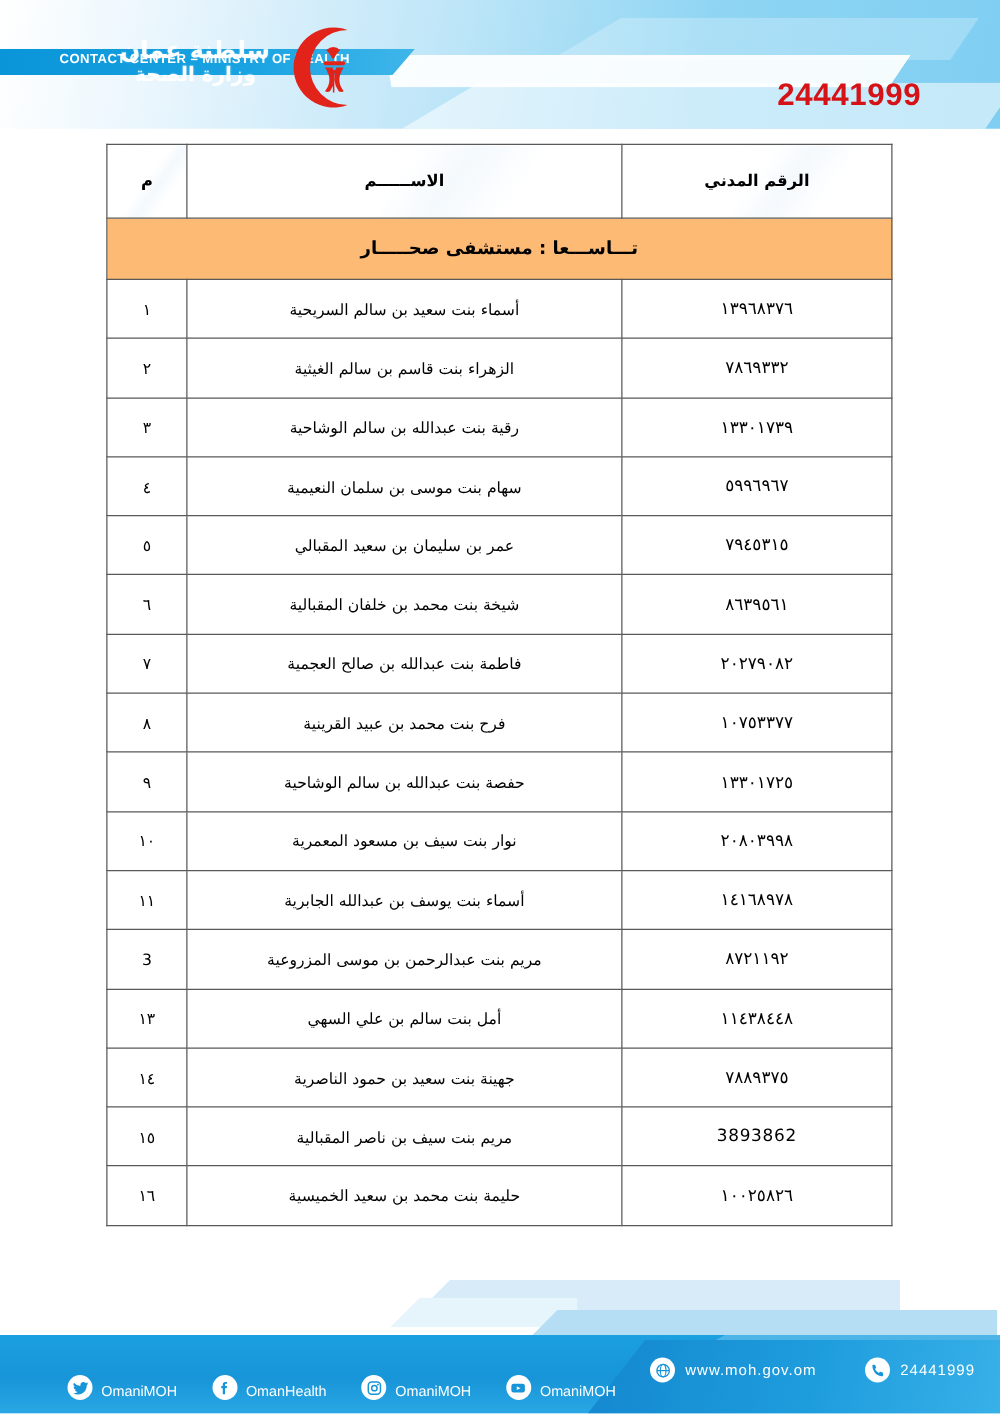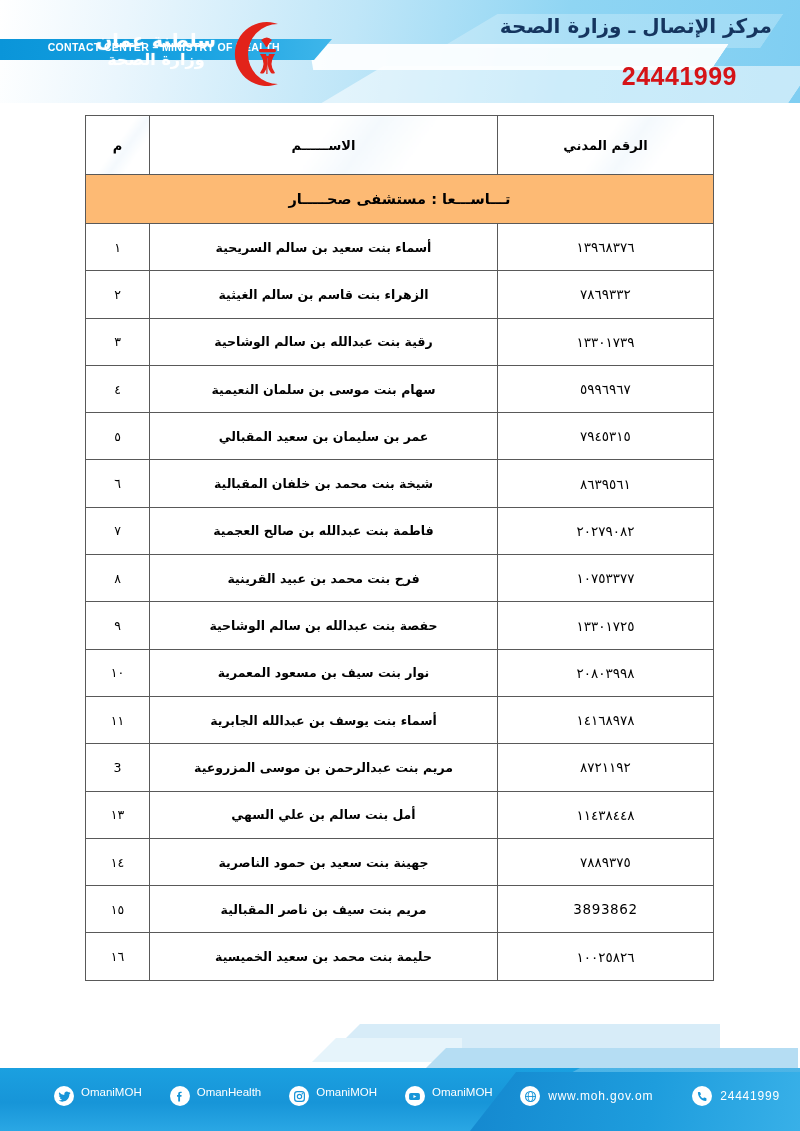--- a/index.html
+++ b/index.html
@@ -173,21 +173,21 @@
     font-weight: bold;
     letter-spacing: .4px;
   }
 
   tbody tr.data-row td {
     height: 47.3px;
     background: #ffffff;
     font-size: 12.5px;
   }
   tbody tr.data-row td.seq  { font-size: 12.5px; }
-  tbody tr.data-row td.name { font-weight: bold; }
+  tbody tr.data-row td.name { font-weight: normal; }
   tbody tr.data-row td.cid  { font-size: 13.5px; letter-spacing: .6px; }
 
   
   .footer {
     position: absolute;
     left: 0; bottom: 0;
     width: 800px;
     height: 121px;
     overflow: hidden;
   }
@@ -239,22 +239,23 @@
   .social-list {
     position: absolute;
     left: 54px; top: 76px;
     display: flex;
     align-items: center;
     gap: 28px;
     direction: ltr;
   }
   .social-item {
     display: flex;
-    align-items: flex-start;
+    align-items: flex-end;
     gap: 7px;
+    margin-top: 14px;
   }
   .s-icon {
     width: 20px; height: 20px;
     border-radius: 50%;
     background: #ffffff;
     display: flex;
     align-items: center;
     justify-content: center;
     flex: 0 0 auto;
   }
@@ -293,21 +294,20 @@
 <div class="page">
 
   <div class="header">
     <div class="hdr-shape hdr-wedge-3"></div>
     <div class="hdr-shape hdr-wedge-1"></div>
     <div class="hdr-shape hdr-wedge-2"></div>
 
     <div class="contact-strip"></div>
     <div class="contact-strip-en">CONTACT CENTER – MINISTRY OF HEALTH</div>
 
-    <div class="hdr-title-ar">مركز الإتصال ـ وزارة الصحة</div>
 
     <div class="hdr-phone">24441999</div>
 
     <div class="logo-wrap">
       <div class="logo-calli">
         <div class="l1">سلطنة عمان</div>
         <div class="l2">وزارة الصحة</div>
       </div>
       <div class="crescent-box">
         <svg viewBox="0 0 76 76" width="76" height="76" aria-hidden="true">

